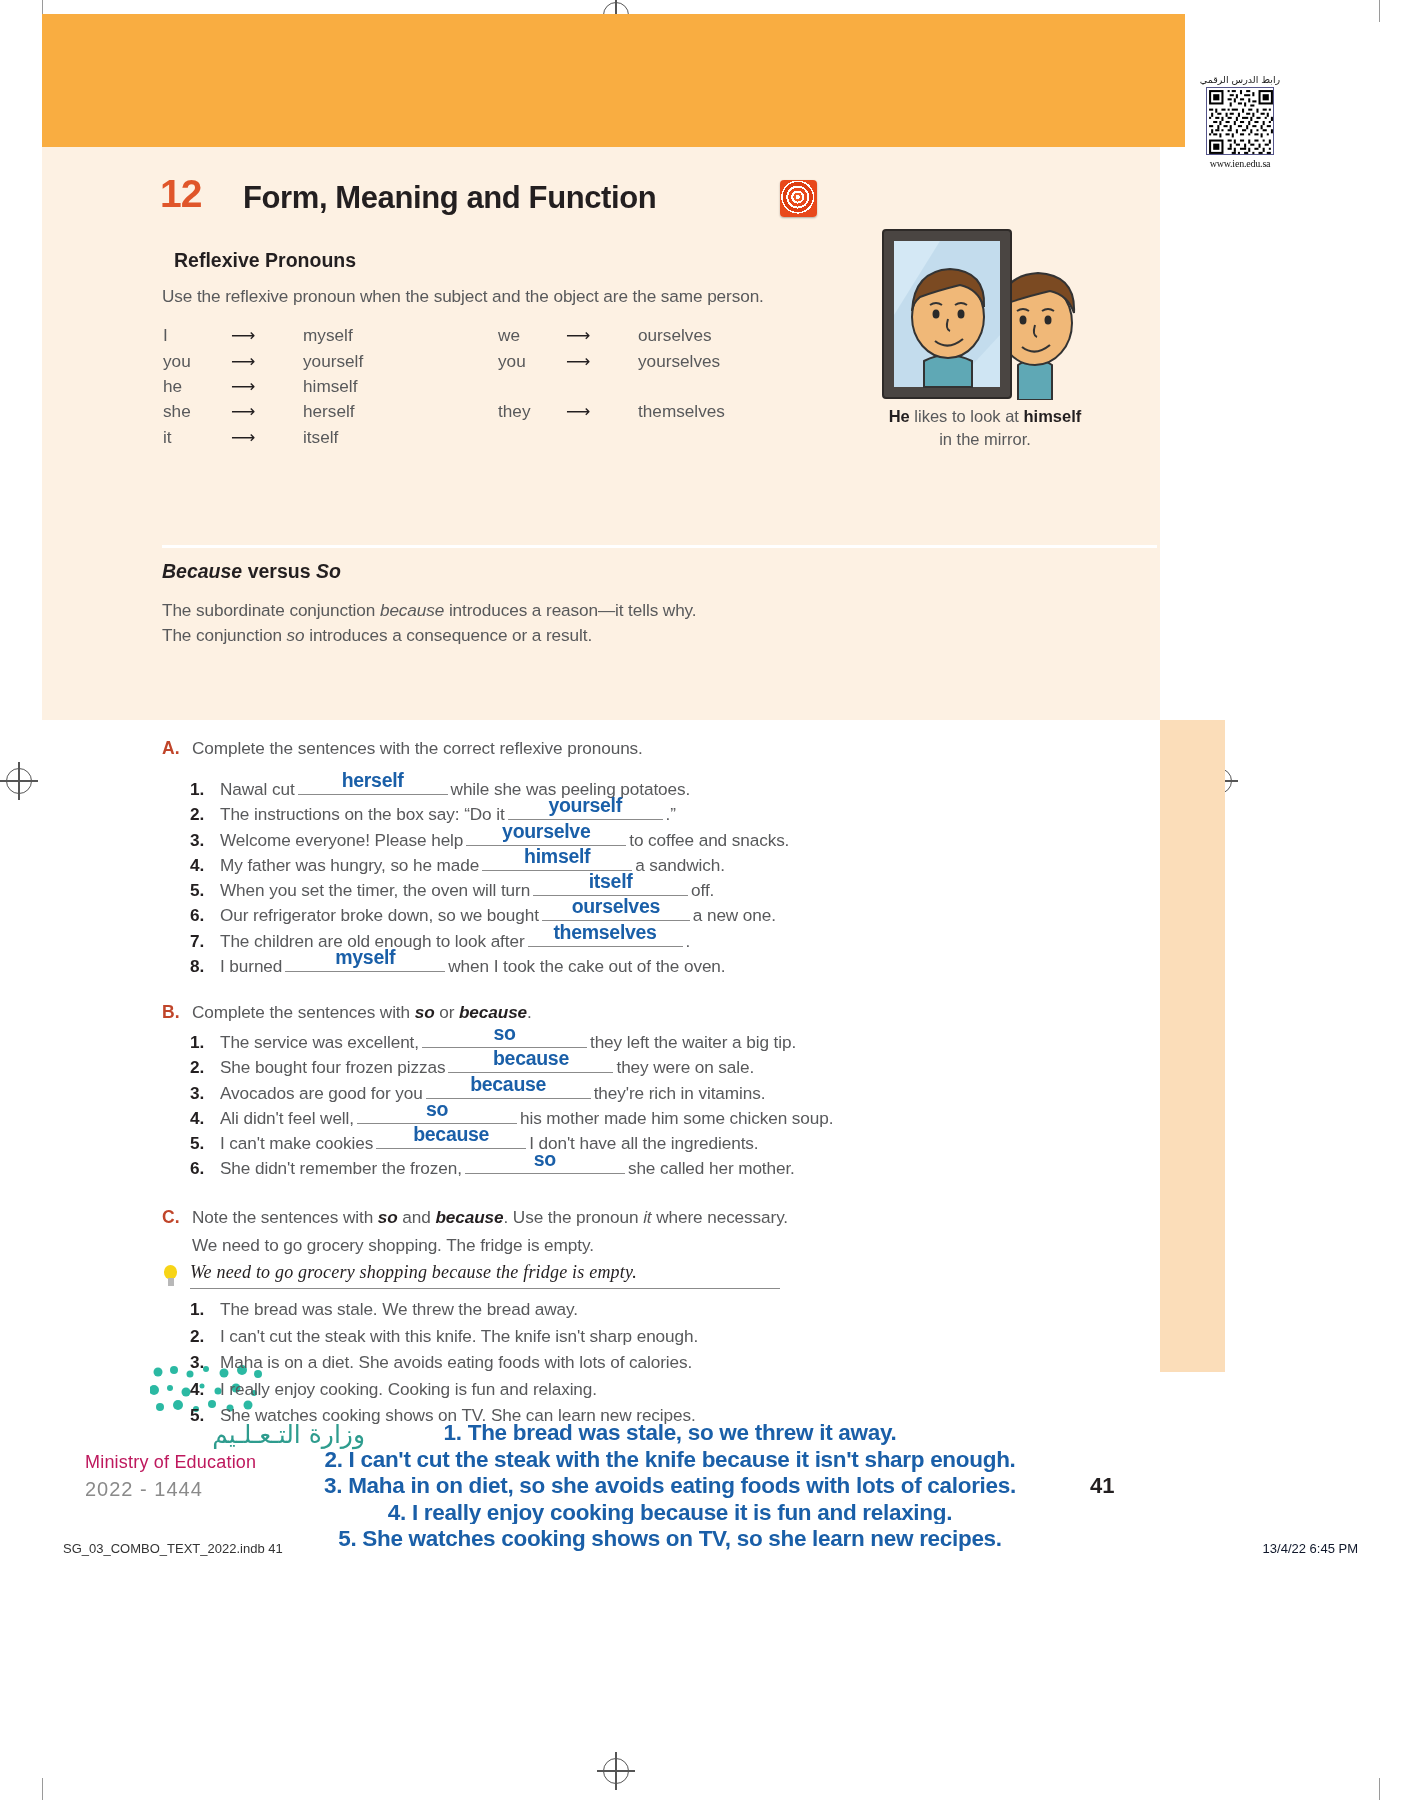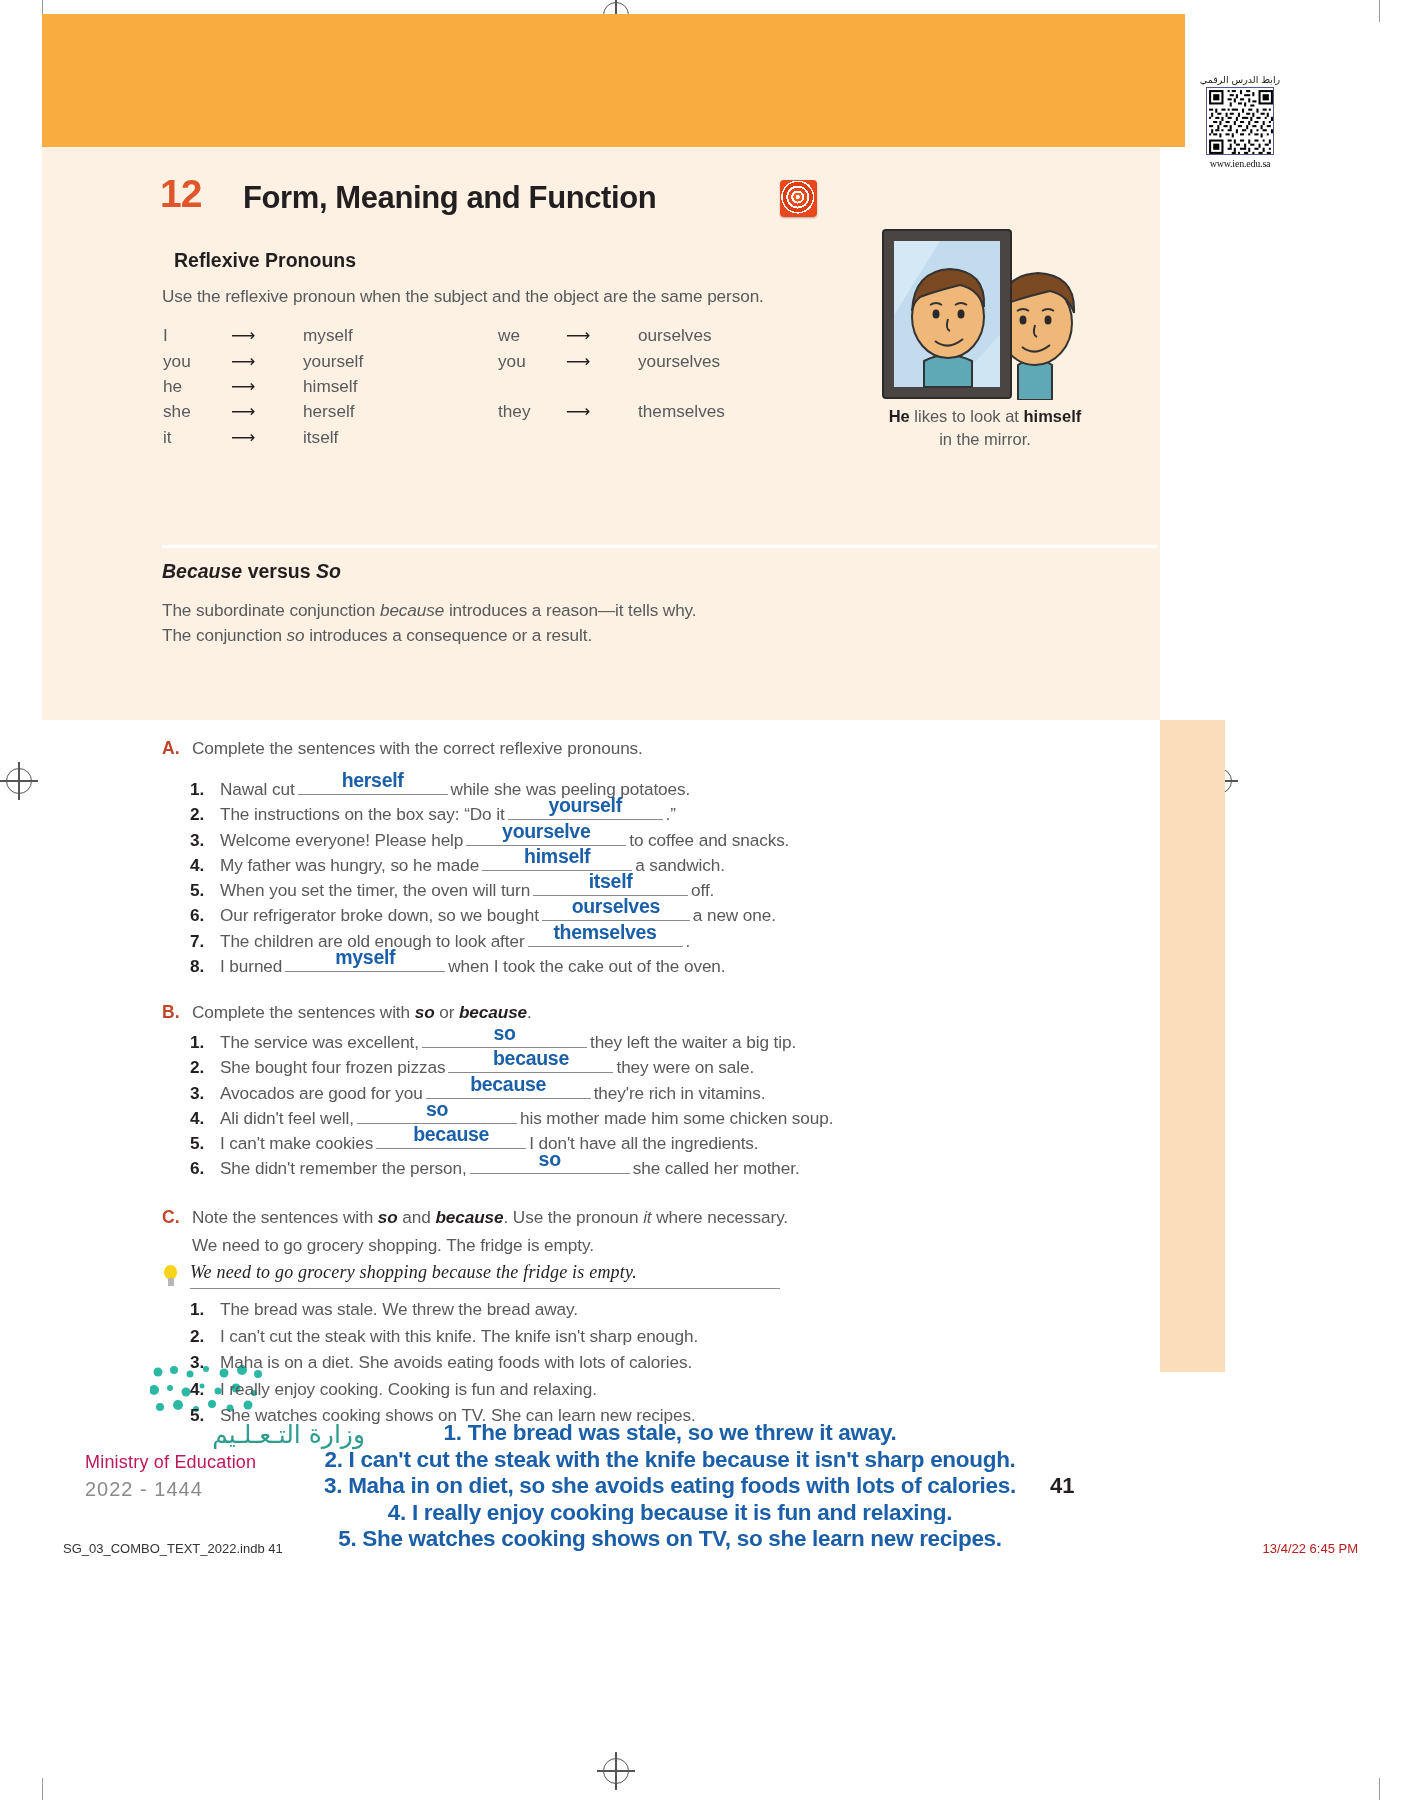--- a/index.html
+++ b/index.html
@@ -181,30 +181,30 @@
   
   .moe { position:absolute; left:85px; top:1420px; width:280px; }
   .moe-ar {
     font-family:"DejaVu Sans", sans-serif;
     font-size:25px; color:#2e9c8e; direction:rtl; letter-spacing:-1px;
   }
   .moe-en { font-size:18px; color:#be185d; margin-top:3px; letter-spacing:0.2px; }
   .moe-yr { font-size:20px; color:#8a8a8a; margin-top:5px; letter-spacing:1px; }
 
   .folio {
-    position:absolute; left:1050px; top:1473px;
+    position:absolute; left:1090px; top:1473px;
     font-size:22px; font-weight:bold; color:#231f20;
   }
   .foot-left {
     position:absolute; left:63px; top:1541px;
     font-size:13px; color:#333;
   }
   .foot-right {
     position:absolute; right:63px; top:1541px;
-    font-size:13px; color:#b91c1c;
+    font-size:13px; color:#0f172a;
   }
   .foot-rule {
     position:absolute; left:42px; top:1524px; width:1337px; height:1px;
     background:#ffffff;
   }
 </style>
 </head>
 <body>
 
 <div id="page">
@@ -589,21 +589,21 @@
     <div class="q-row">
       <span class="q-num">5.</span>
       <span>I can't make cookies </span>
       <span class="blank" style="width:150px;">
           <span class="ans">because</span>
         </span>
       <span> I don't have all the ingredients.</span>
     </div>
     <div class="q-row">
       <span class="q-num">6.</span>
-      <span>She didn't remember the person, </span>
+      <span>She didn't remember the frozen, </span>
       <span class="blank" style="width:160px;">
           <span class="ans">so</span>
         </span>
       <span> she called her mother.</span>
     </div>
   </div>
 
   <div class="ex-letter" style="left:162px; top:1207px;">C.</div>
   <div class="ex-prompt" style="left:192px; top:1207px;">
     <span>Note the sentences with </span><b>so</b><span> and </span><b>because</b><span>. Use the pronoun </span><i>it</i><span> where necessary.</span>

